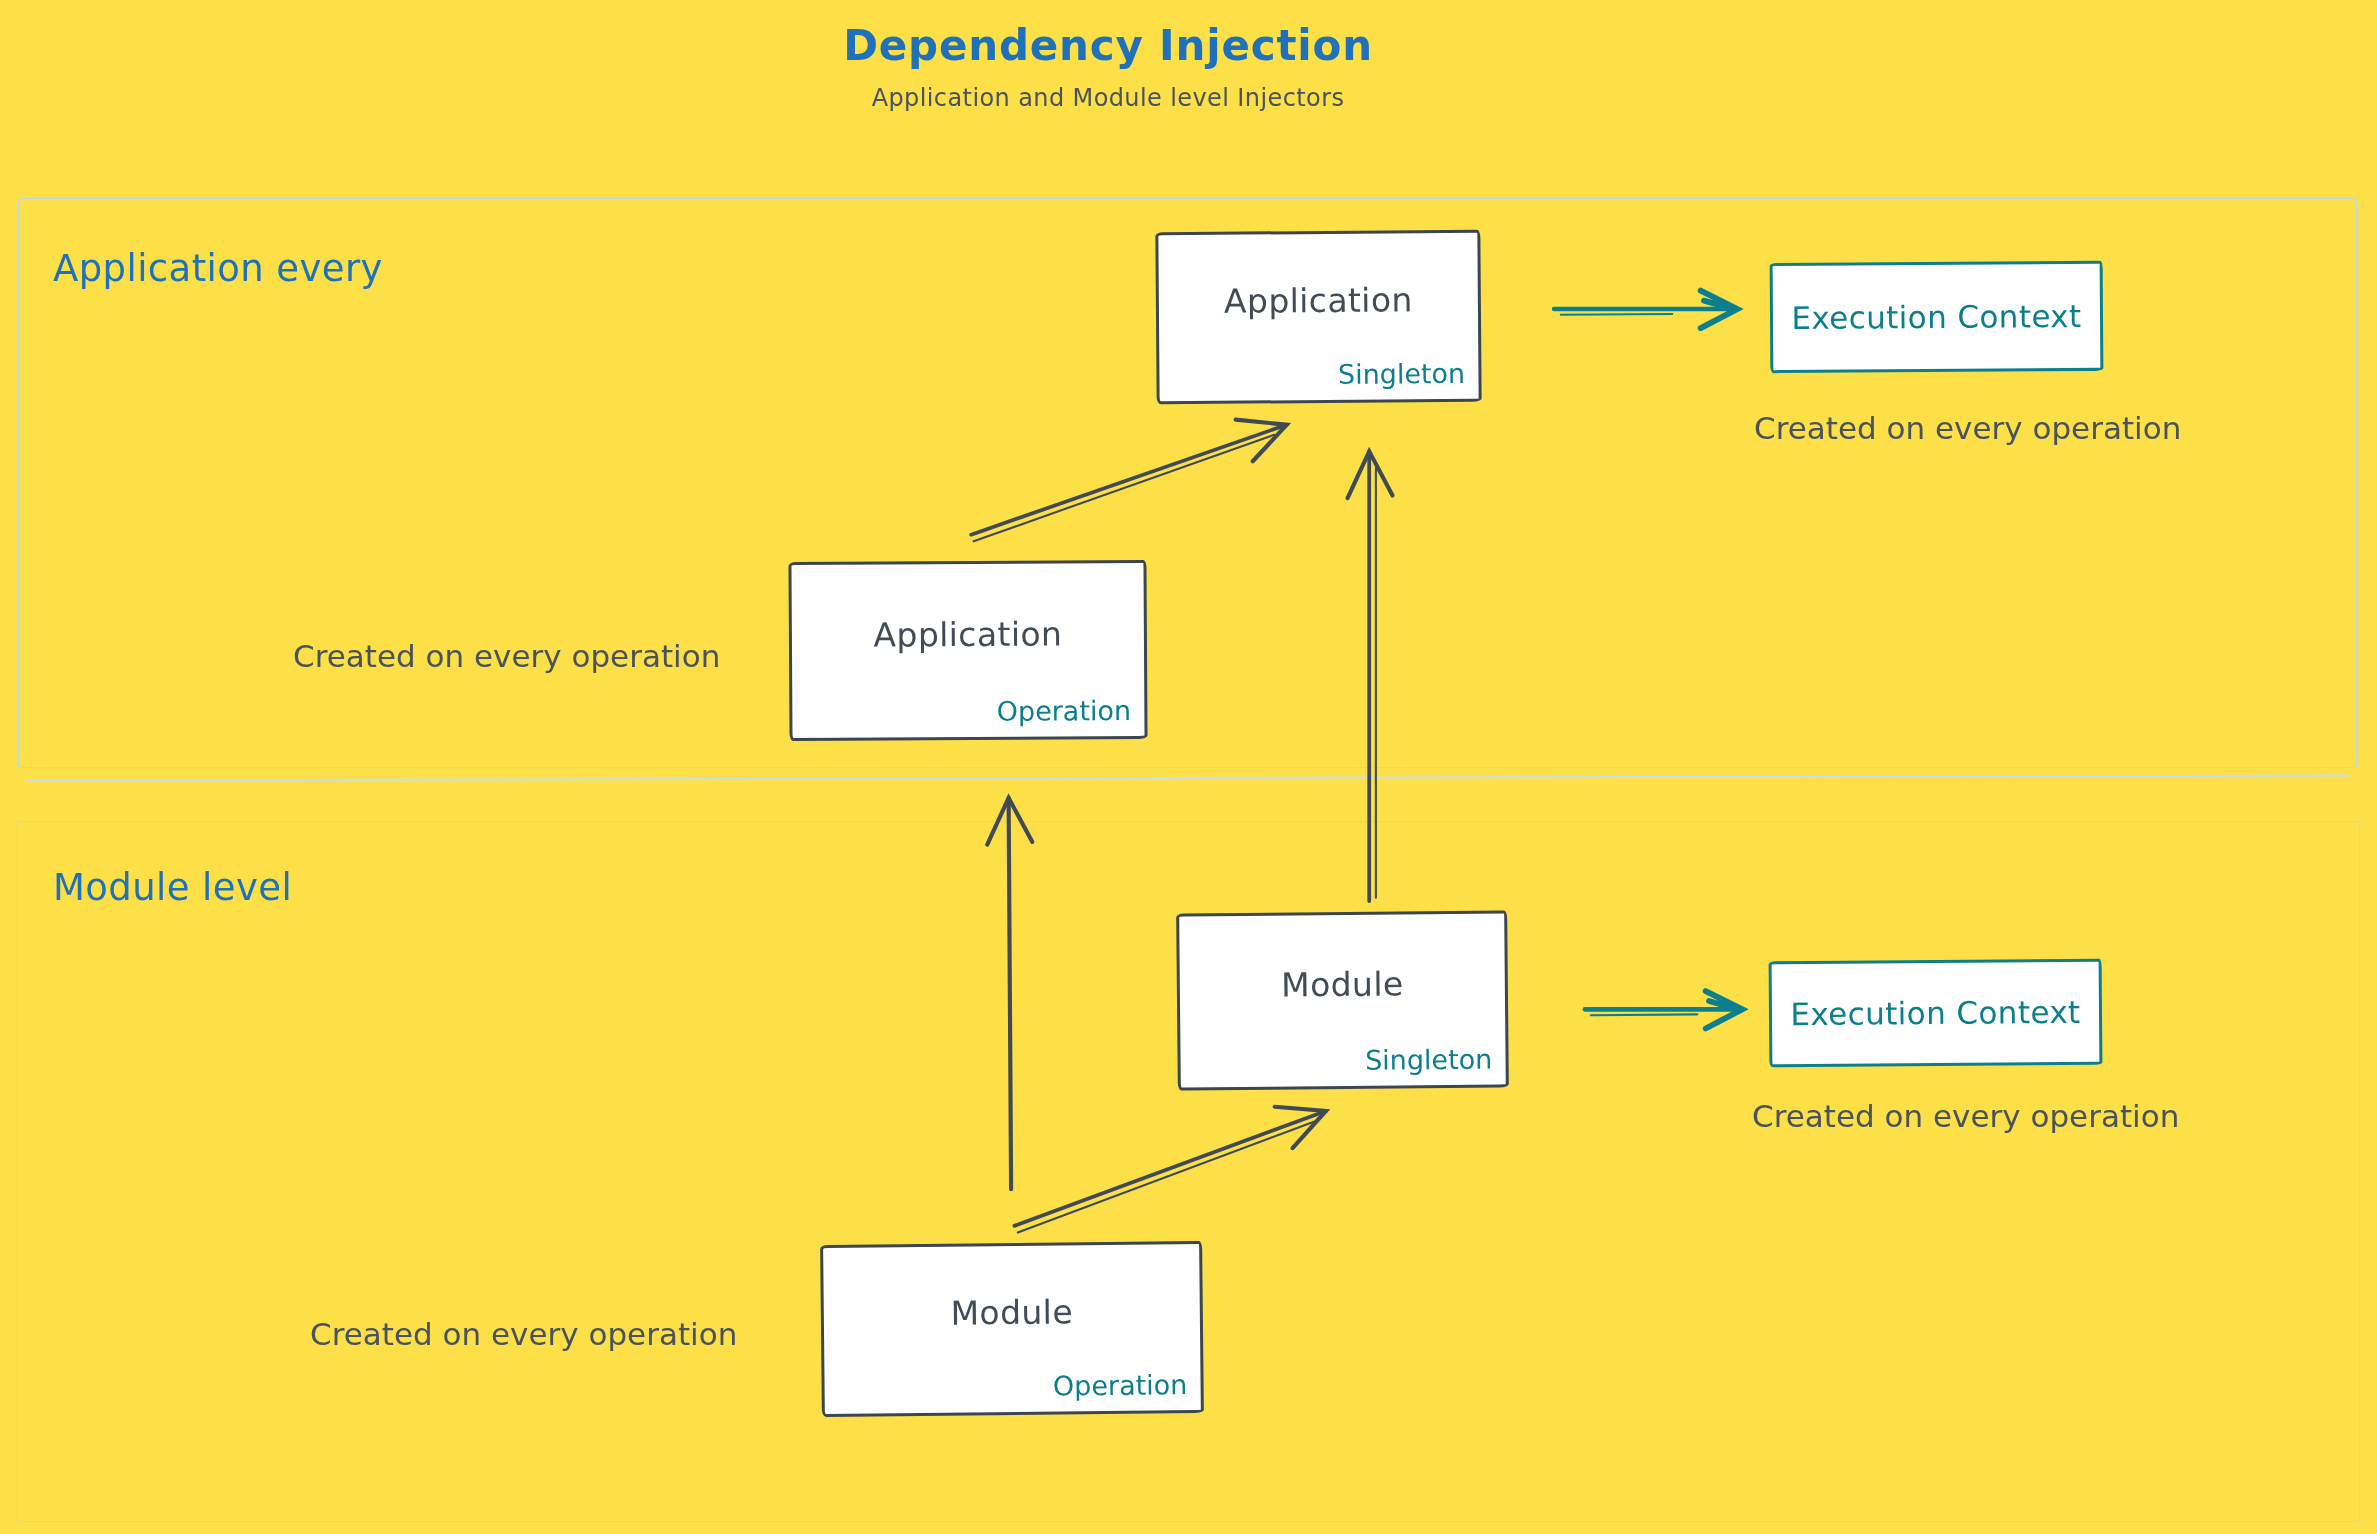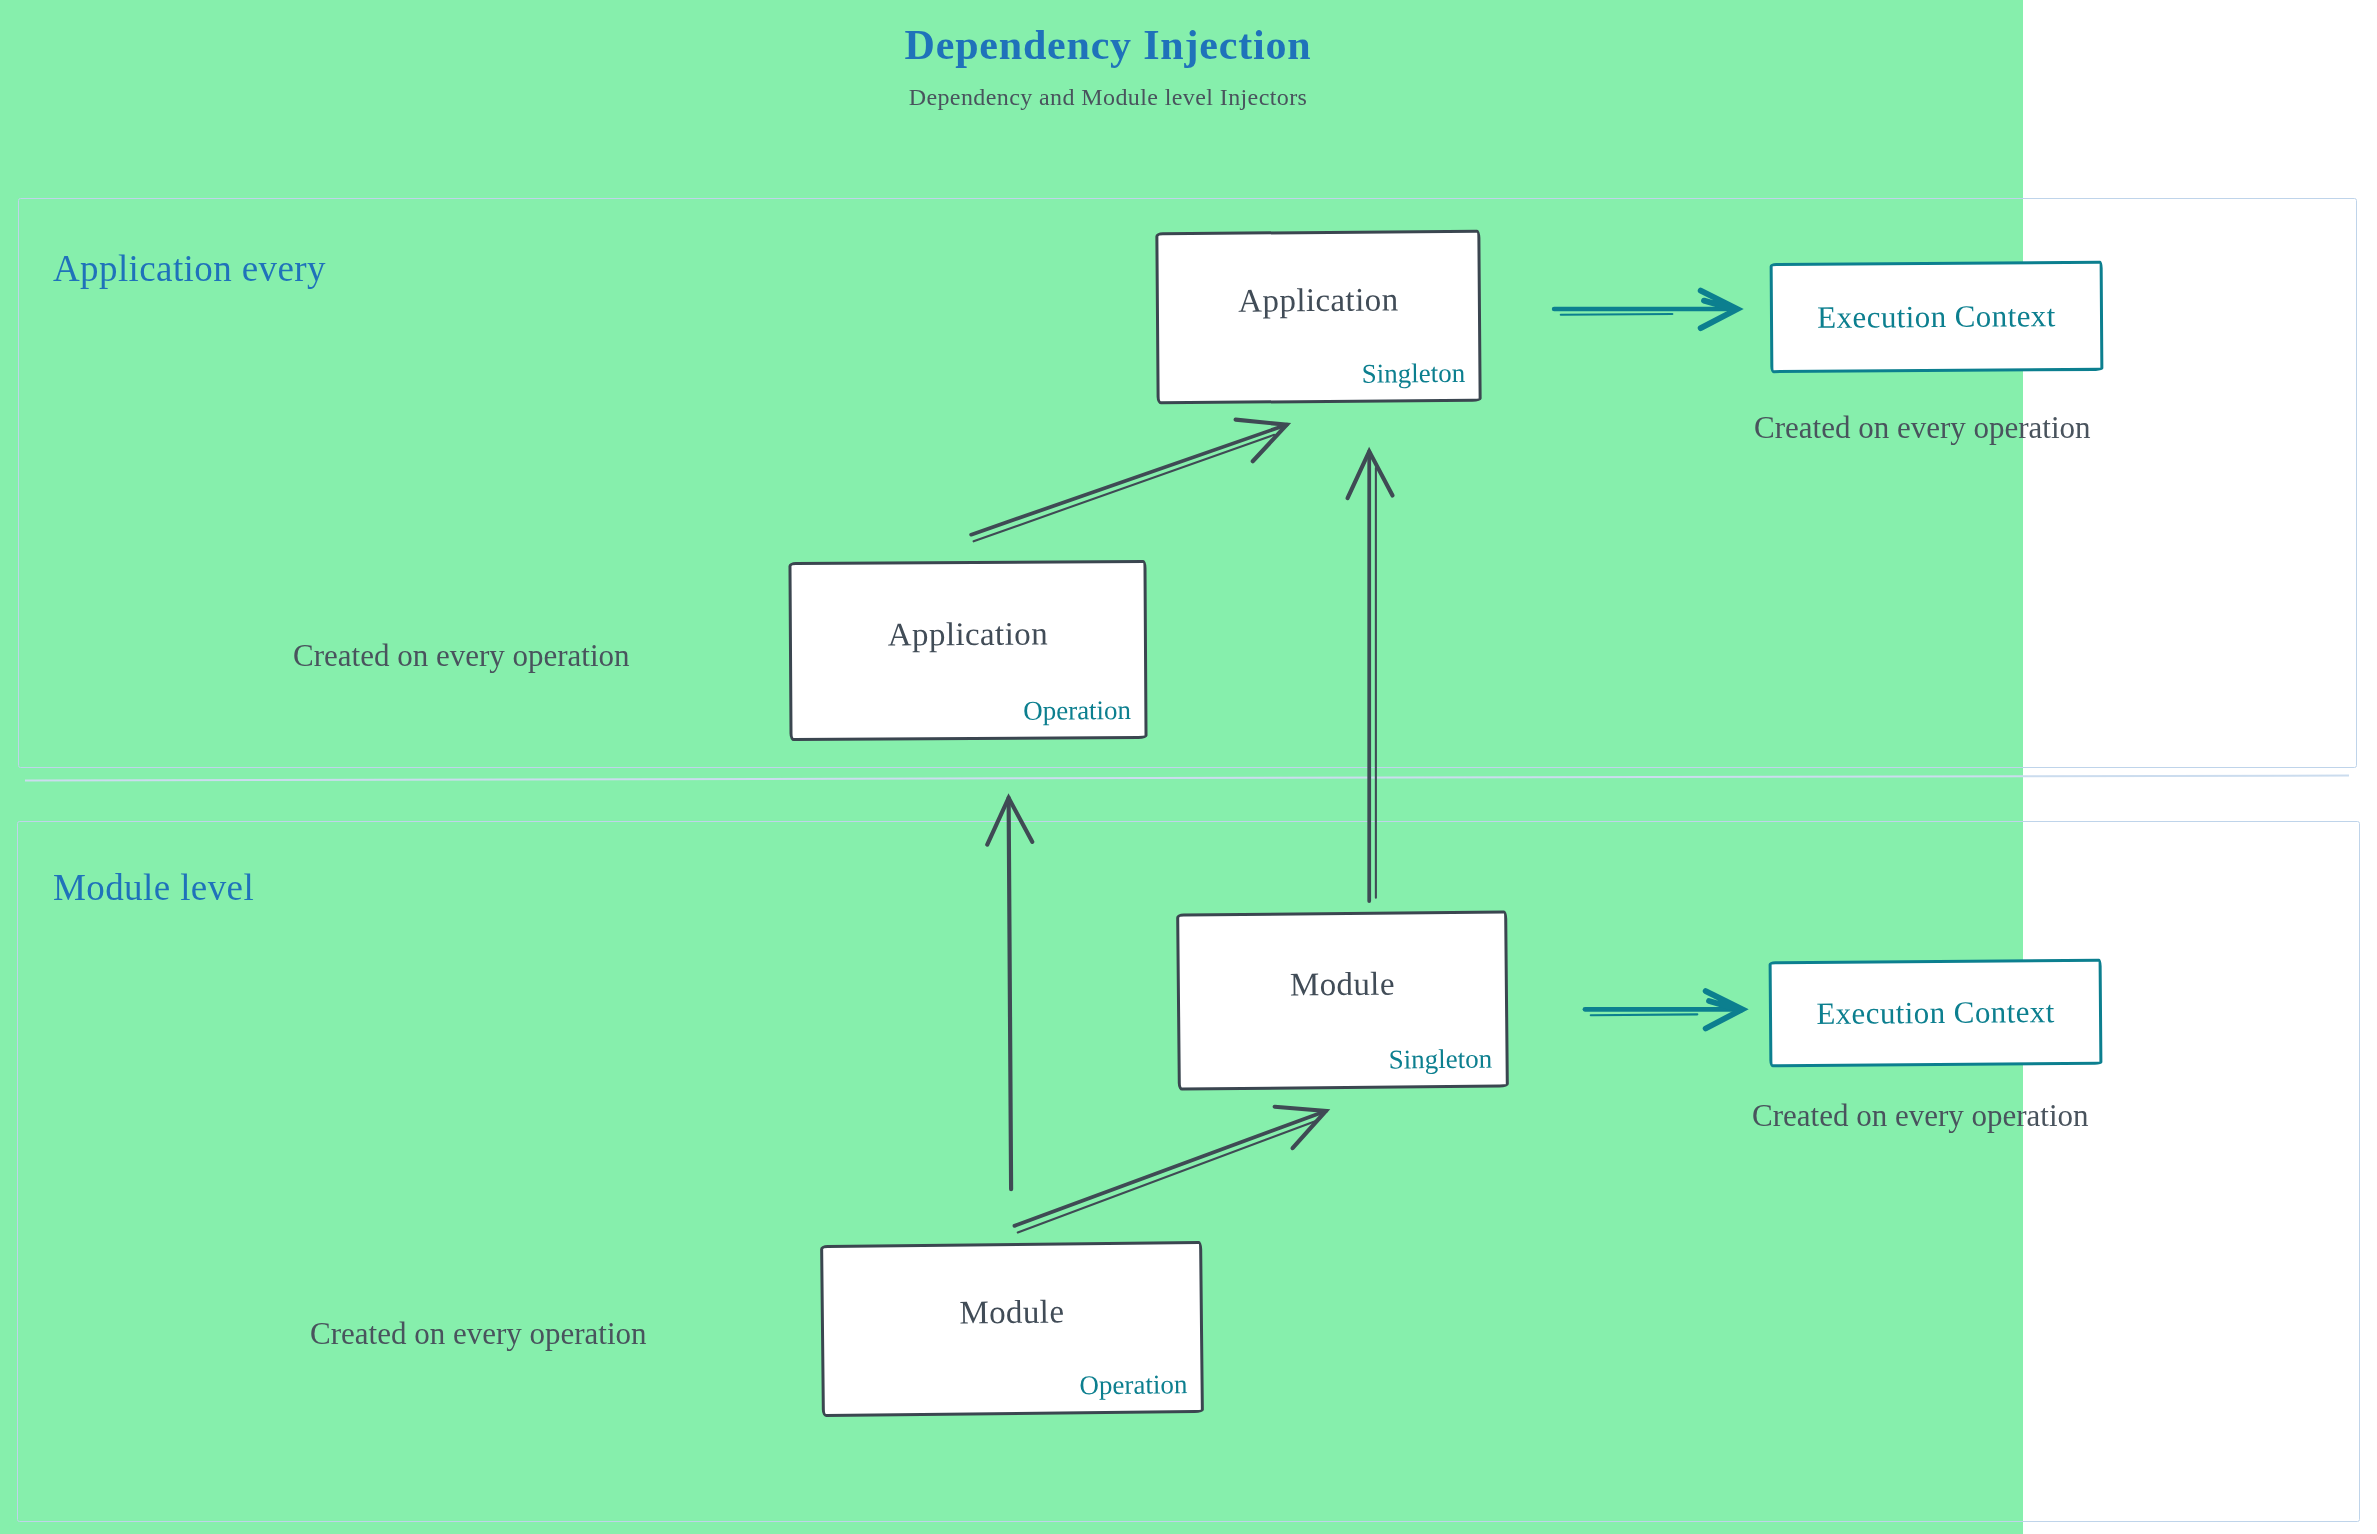--- a/index.html
+++ b/index.html
@@ -1,17 +1,17 @@
 <!DOCTYPE html>
 <html style="font-size:13.3px"><head>
 <meta charset="utf-8">
 <style>
   html,body{margin:0;padding:0;background:#ffffff;width:2377px;height:1534px;overflow:hidden;
     font-family:"DejaVu Sans", sans-serif;}
-  .canvas{position:relative;width:2023px;height:1534px;background:#86efac;font-family:Liberation Serif, serif;}
+  .canvas{position:relative;width:2377px;height:1534px;background:#fde047;}
 
   
   .title-wrap{position:absolute;left:750px;top:11.7px;width:716px;text-align:center;}
   .title{font-size:42px;font-weight:bold;color:#1f72ba;letter-spacing:0.8px;line-height:1.6;}
   .subtitle{font-size:24px;color:#49535d;margin-top:5px;letter-spacing:0.4px;}
 
   
   .section{position:absolute;border:1.7px solid #bfd4ea;border-radius:2.5px;background:transparent;}
   .section.app{left:18.3px;top:198px;width:2337px;height:568px;}
   .section.mod{left:16.7px;top:821px;width:2341px;height:699px;}
@@ -53,21 +53,21 @@
   .stroke-slate{stroke:#3f4a54;fill:none;stroke-linecap:round;}
   .stroke-teal{stroke:#0c7f8f;fill:none;stroke-linecap:round;}
 </style>
 </head>
 <body>
 
 <div class="canvas">
 
   <div class="title-wrap">
     <div class="title">Dependency Injection</div>
-    <div class="subtitle">Dependency and Module level Injectors</div>
+    <div class="subtitle">Application and Module level Injectors</div>
   </div>
 
   <div class="section app"></div>
   <div class="section-extra-stroke"></div>
   <div class="section mod"></div>
 
   <div class="section-label app">Application every</div>
   <div class="section-label mod">Module level</div>
 
   <svg class="arrows" width="2377" height="1534" viewBox="0 0 2854 1842">

